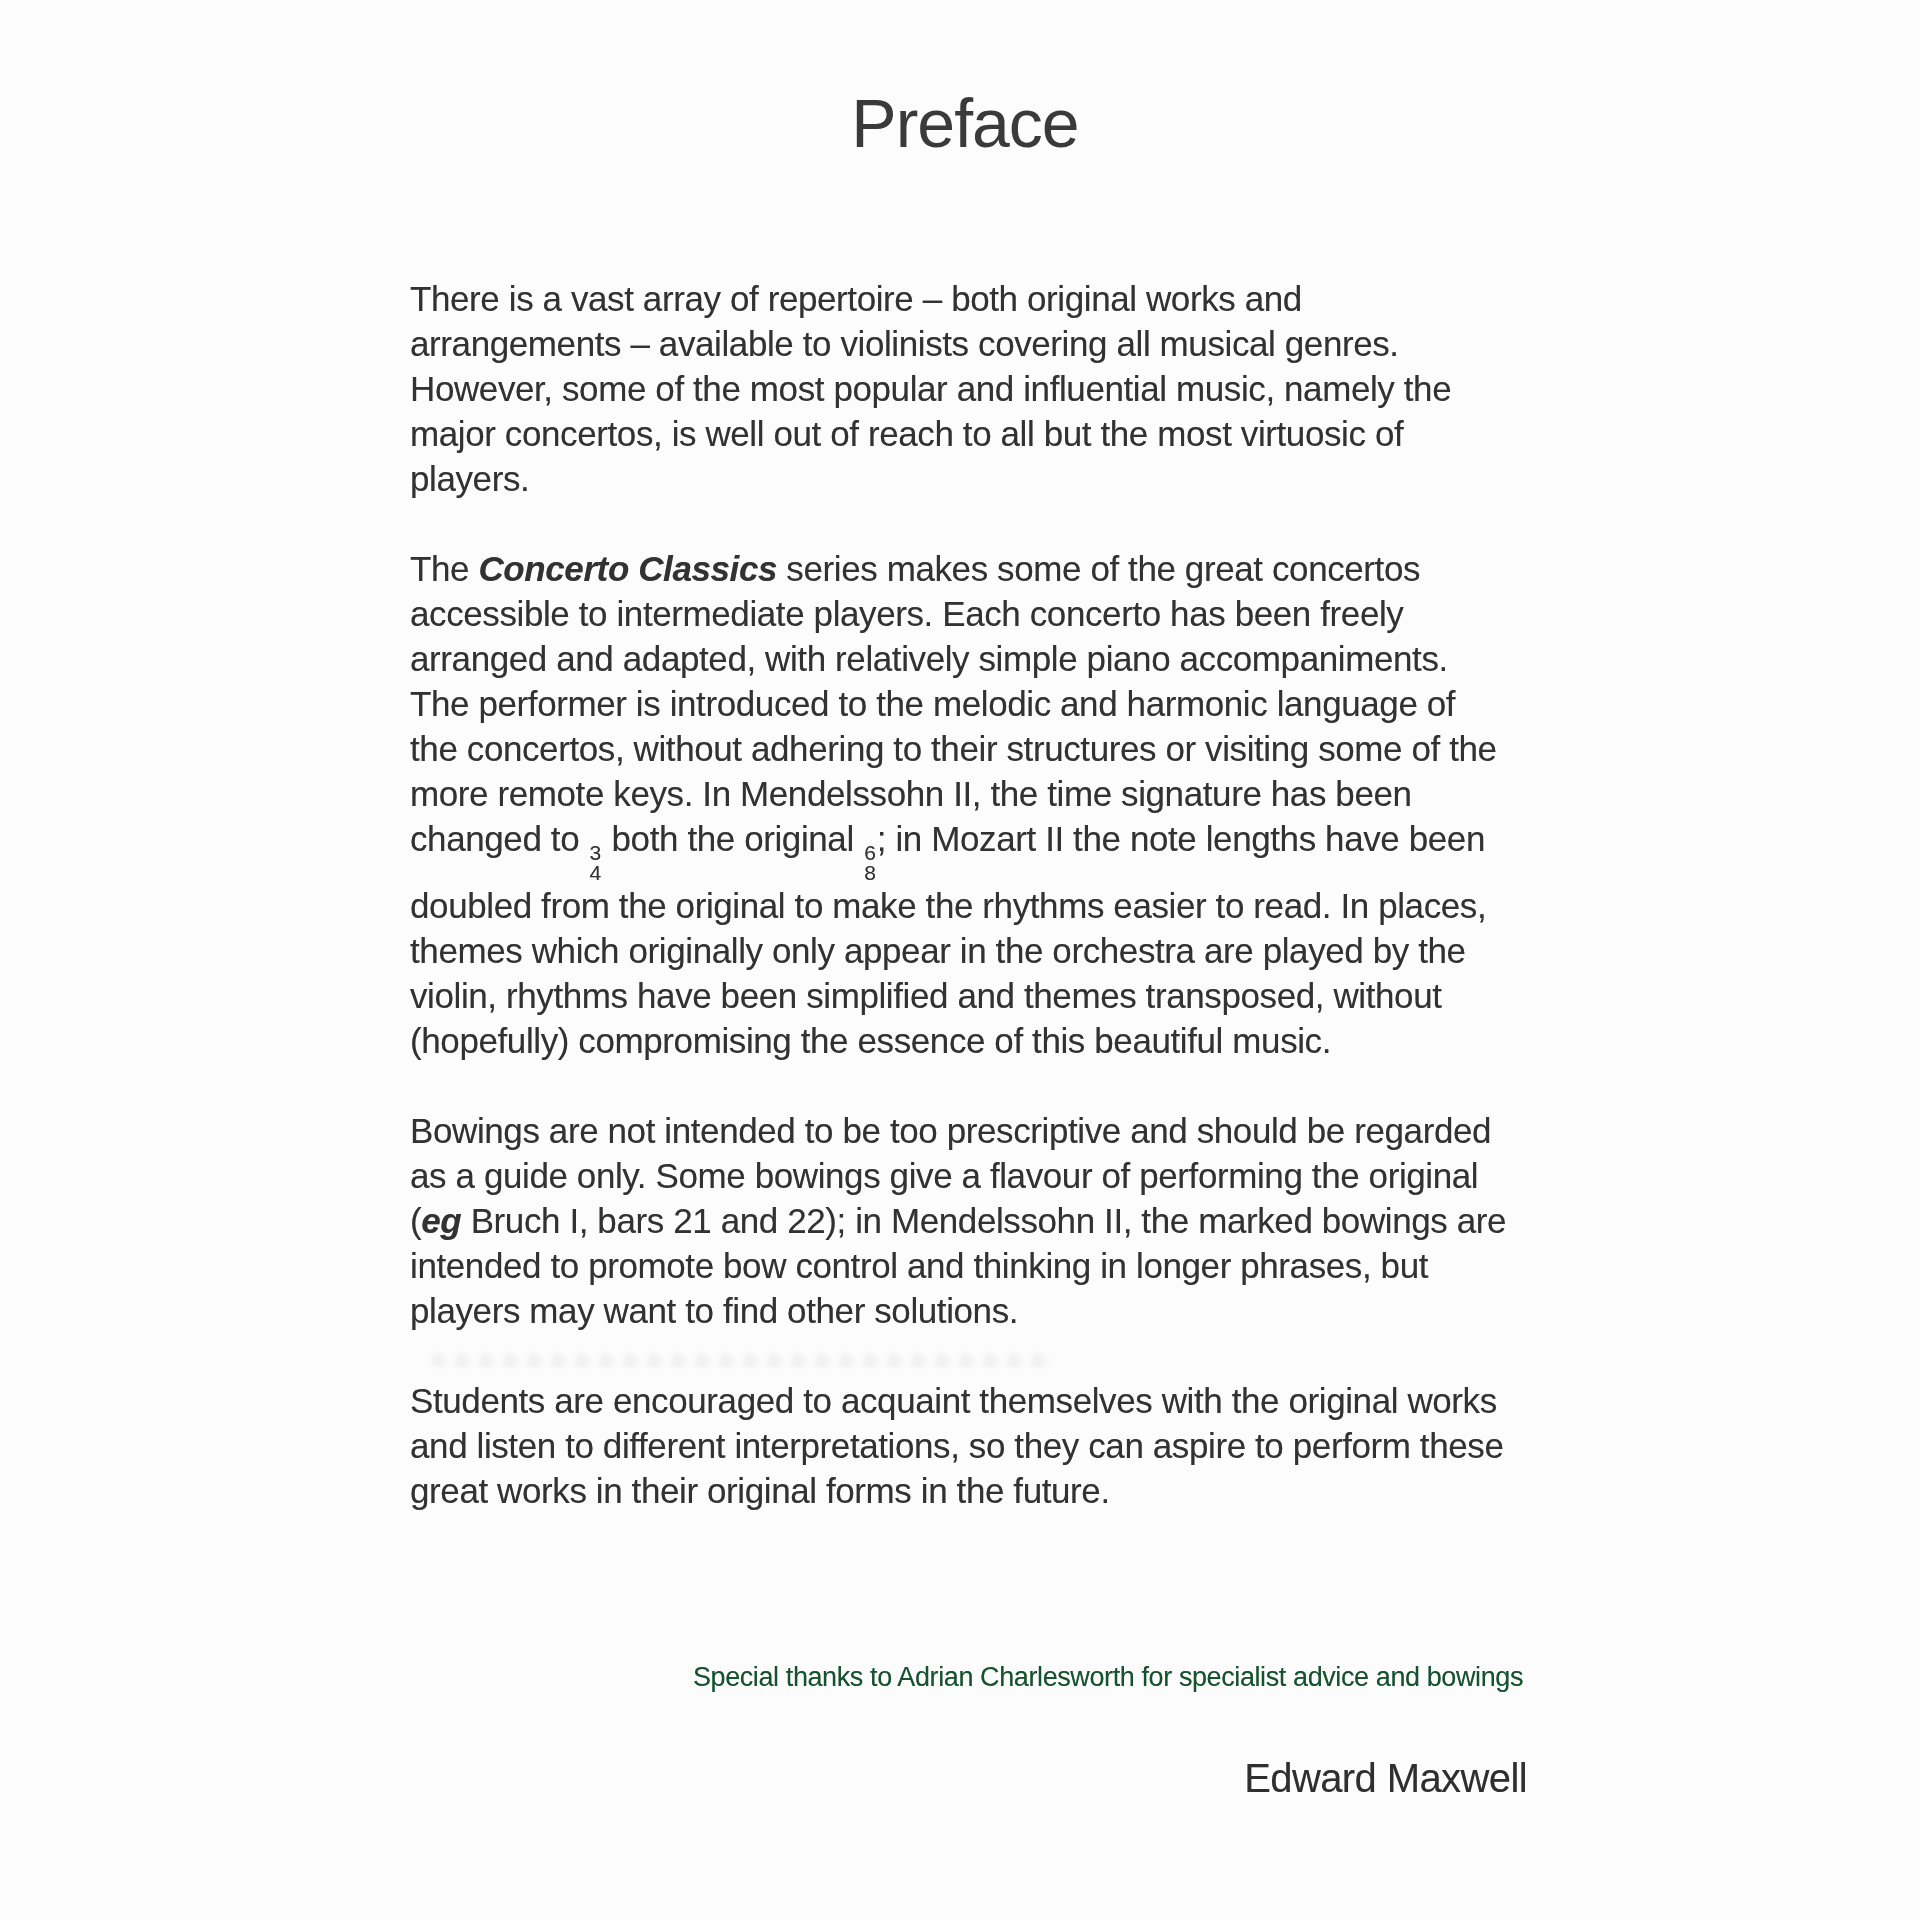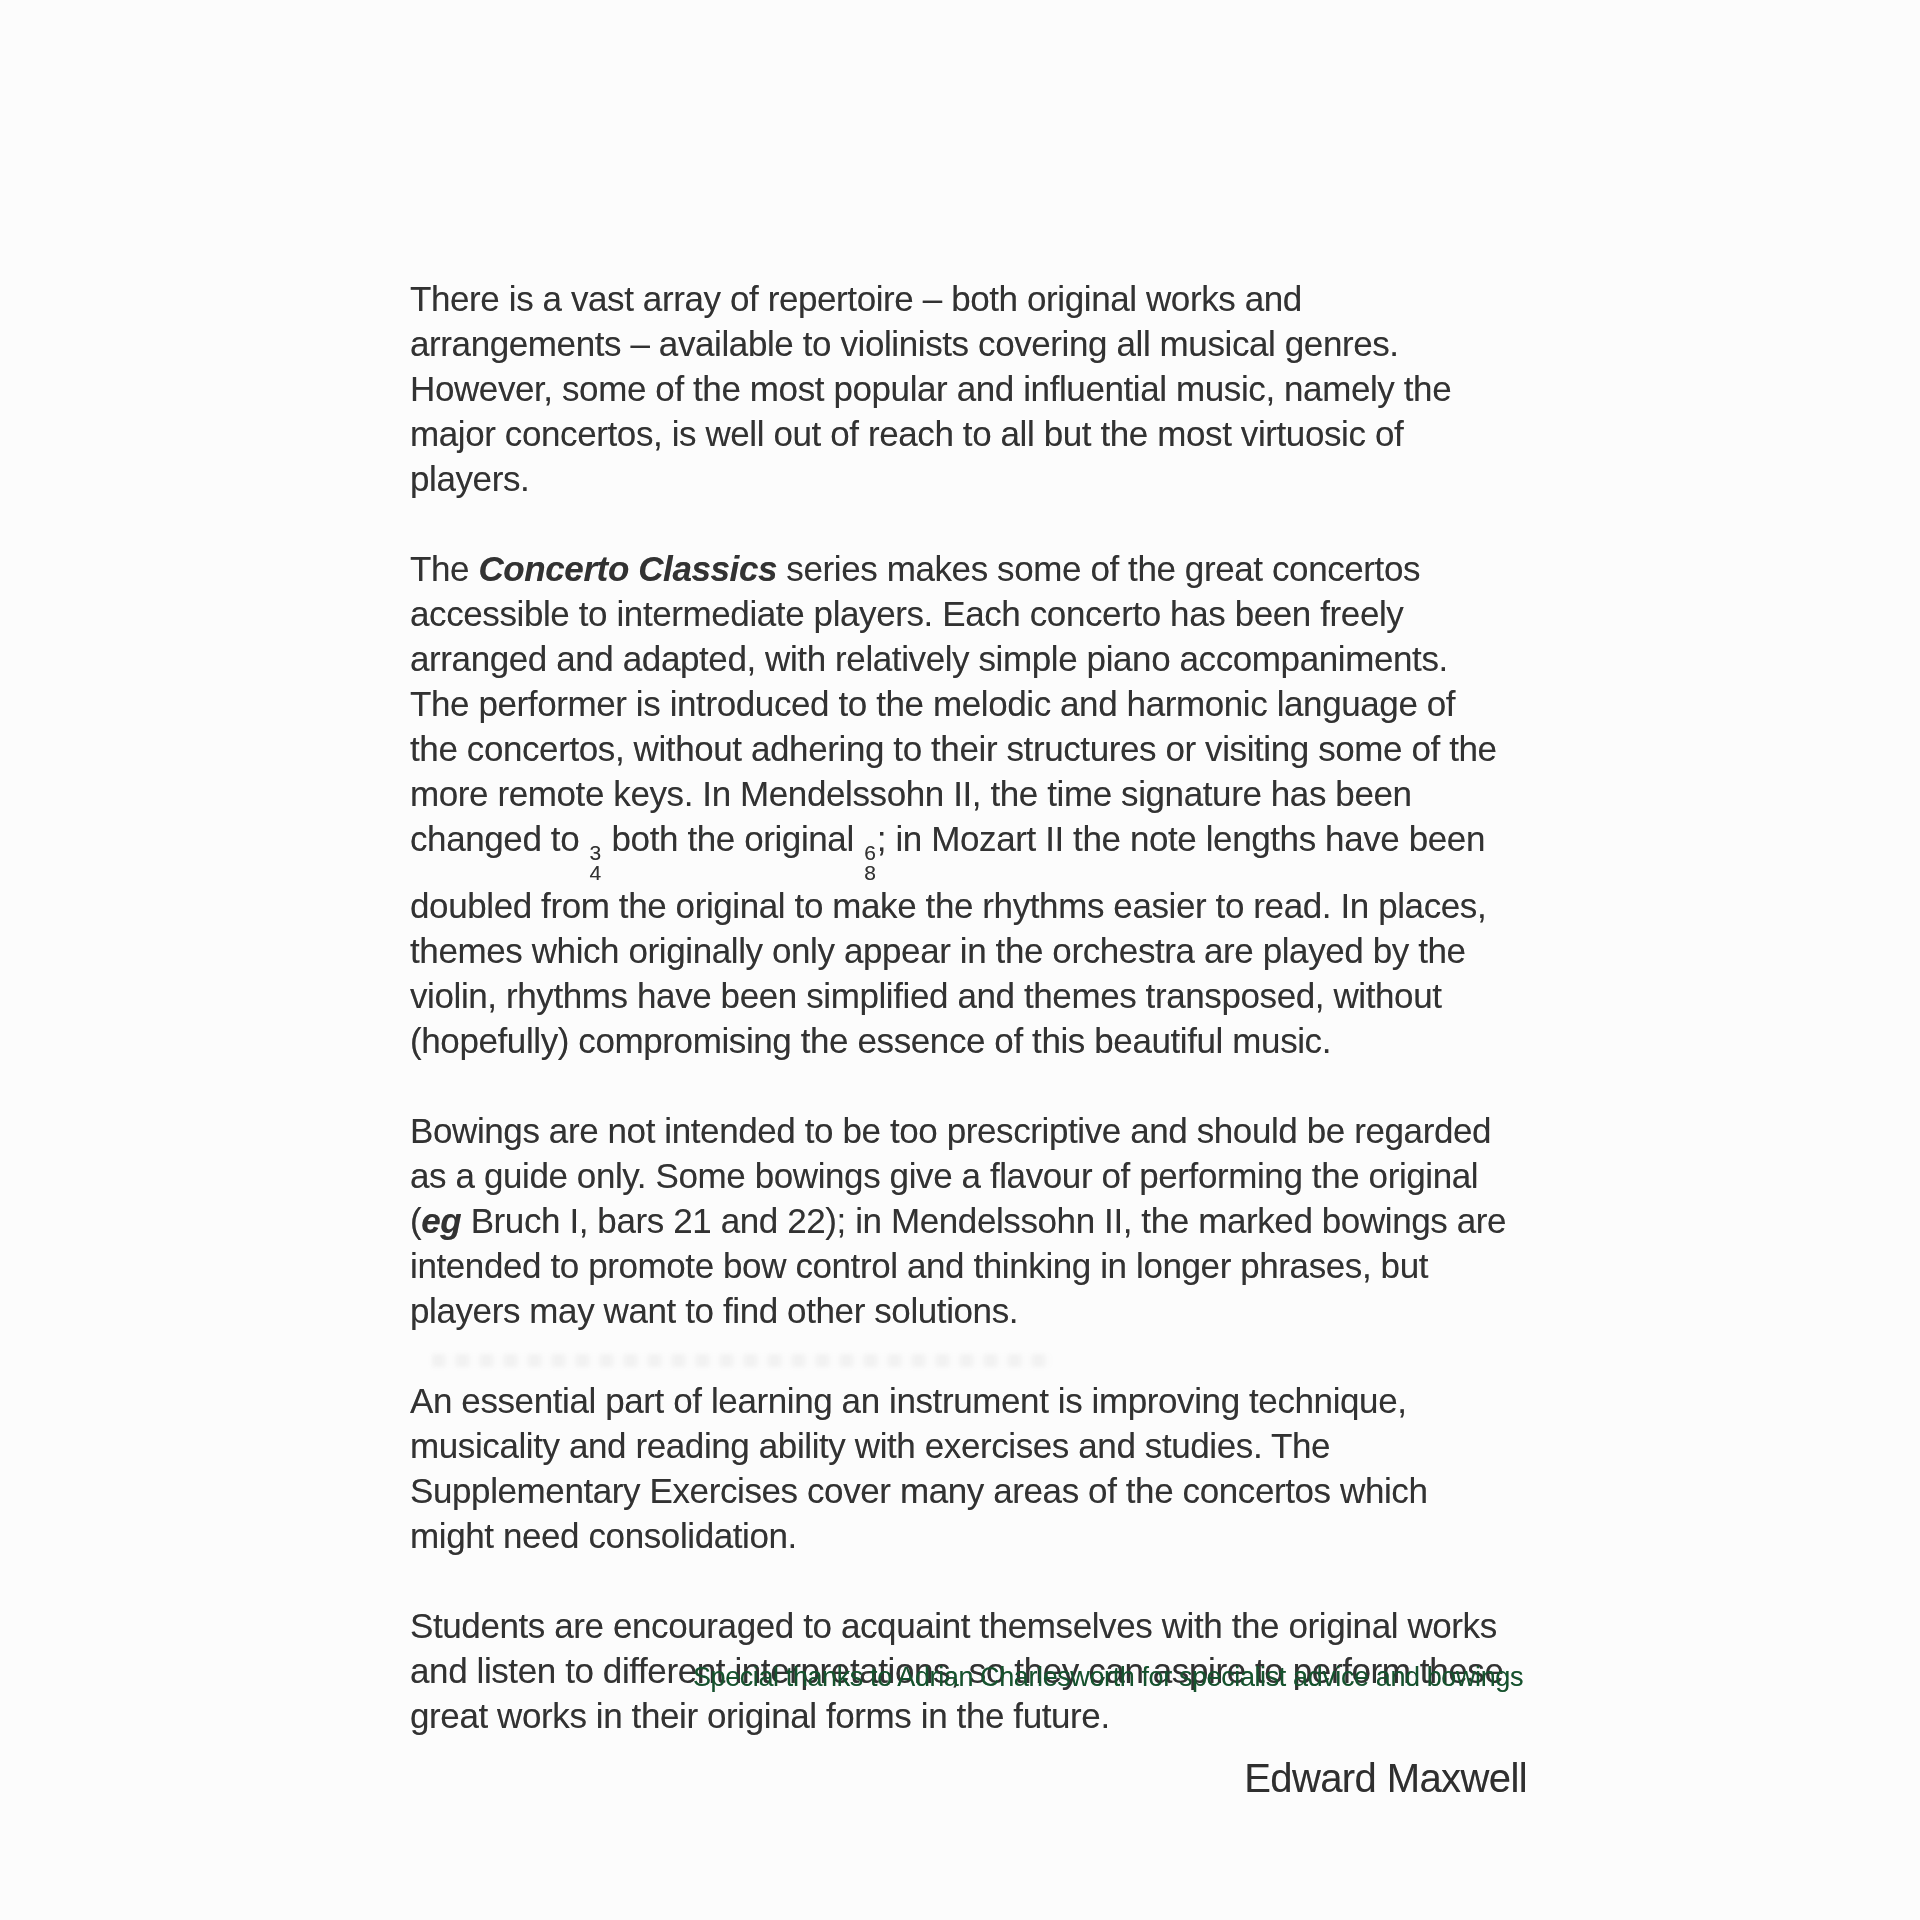--- a/index.html
+++ b/index.html
@@ -85,32 +85,32 @@
     font-size: 40px;
     letter-spacing: -0.6px;
     color: #2f2f2f;
     text-shadow: 0 0 0.5px rgba(70,70,70,0.4);
   }
 </style>
 </head>
 <body>
 
 <div class="page">
+  <h1 class="page-title">Preface</h1>
 
   <main class="body-text" id="paragraphs">
       <p><span>There is a vast array of repertoire – both original works and arrangements – available to violinists covering all musical genres. However, some of the most popular and influential music, namely the major concertos, is well out of reach to all but the most virtuosic of players.</span></p>
       <p><span>The </span><span class="it">Concerto Classics</span><span> series makes some of the great concertos accessible to intermediate players. Each concerto has been freely arranged and adapted, with relatively simple piano accompaniments. The performer is introduced to the melodic and harmonic language of the concertos, without adhering to their structures or visiting some of the more remote keys. In Mendelssohn II, the time signature has been changed to </span><span class="frac">
           <span>3</span>
           <span>4</span>
         </span><span> both the original </span><span class="frac">
           <span>6</span>
           <span>8</span>
         </span><span>; in Mozart II the note lengths have been doubled from the original to make the rhythms easier to read. In places, themes which originally only appear in the orchestra are played by the violin, rhythms have been simplified and themes transposed, without (hopefully) compromising the essence of this beautiful music.</span></p>
       <p><span>Bowings are not intended to be too prescriptive and should be regarded as a guide only. Some bowings give a flavour of performing the original (</span><span class="it">eg</span><span> Bruch I, bars 21 and 22); in Mendelssohn II, the marked bowings are intended to promote bow control and thinking in longer phrases, but players may want to find other solutions.</span></p>
-      <p><span>An essential part of learning an instrument is improving technique, musicality and reading ability with exercises and studies. The Supplementary Exercises cover many areas of the concertos which might need consolidation.</span></p>
       <p><span>Students are encouraged to acquaint themselves with the original works and listen to different interpretations, so they can aspire to perform these great works in their original forms in the future.</span></p>
     </main>
 
   <div class="ghost-artifact"></div>
 
   <div class="acknowledgement">Special thanks to Adrian Charlesworth for specialist advice and bowings</div>
 
   <div class="signature">Edward Maxwell</div>
 </div>
 

